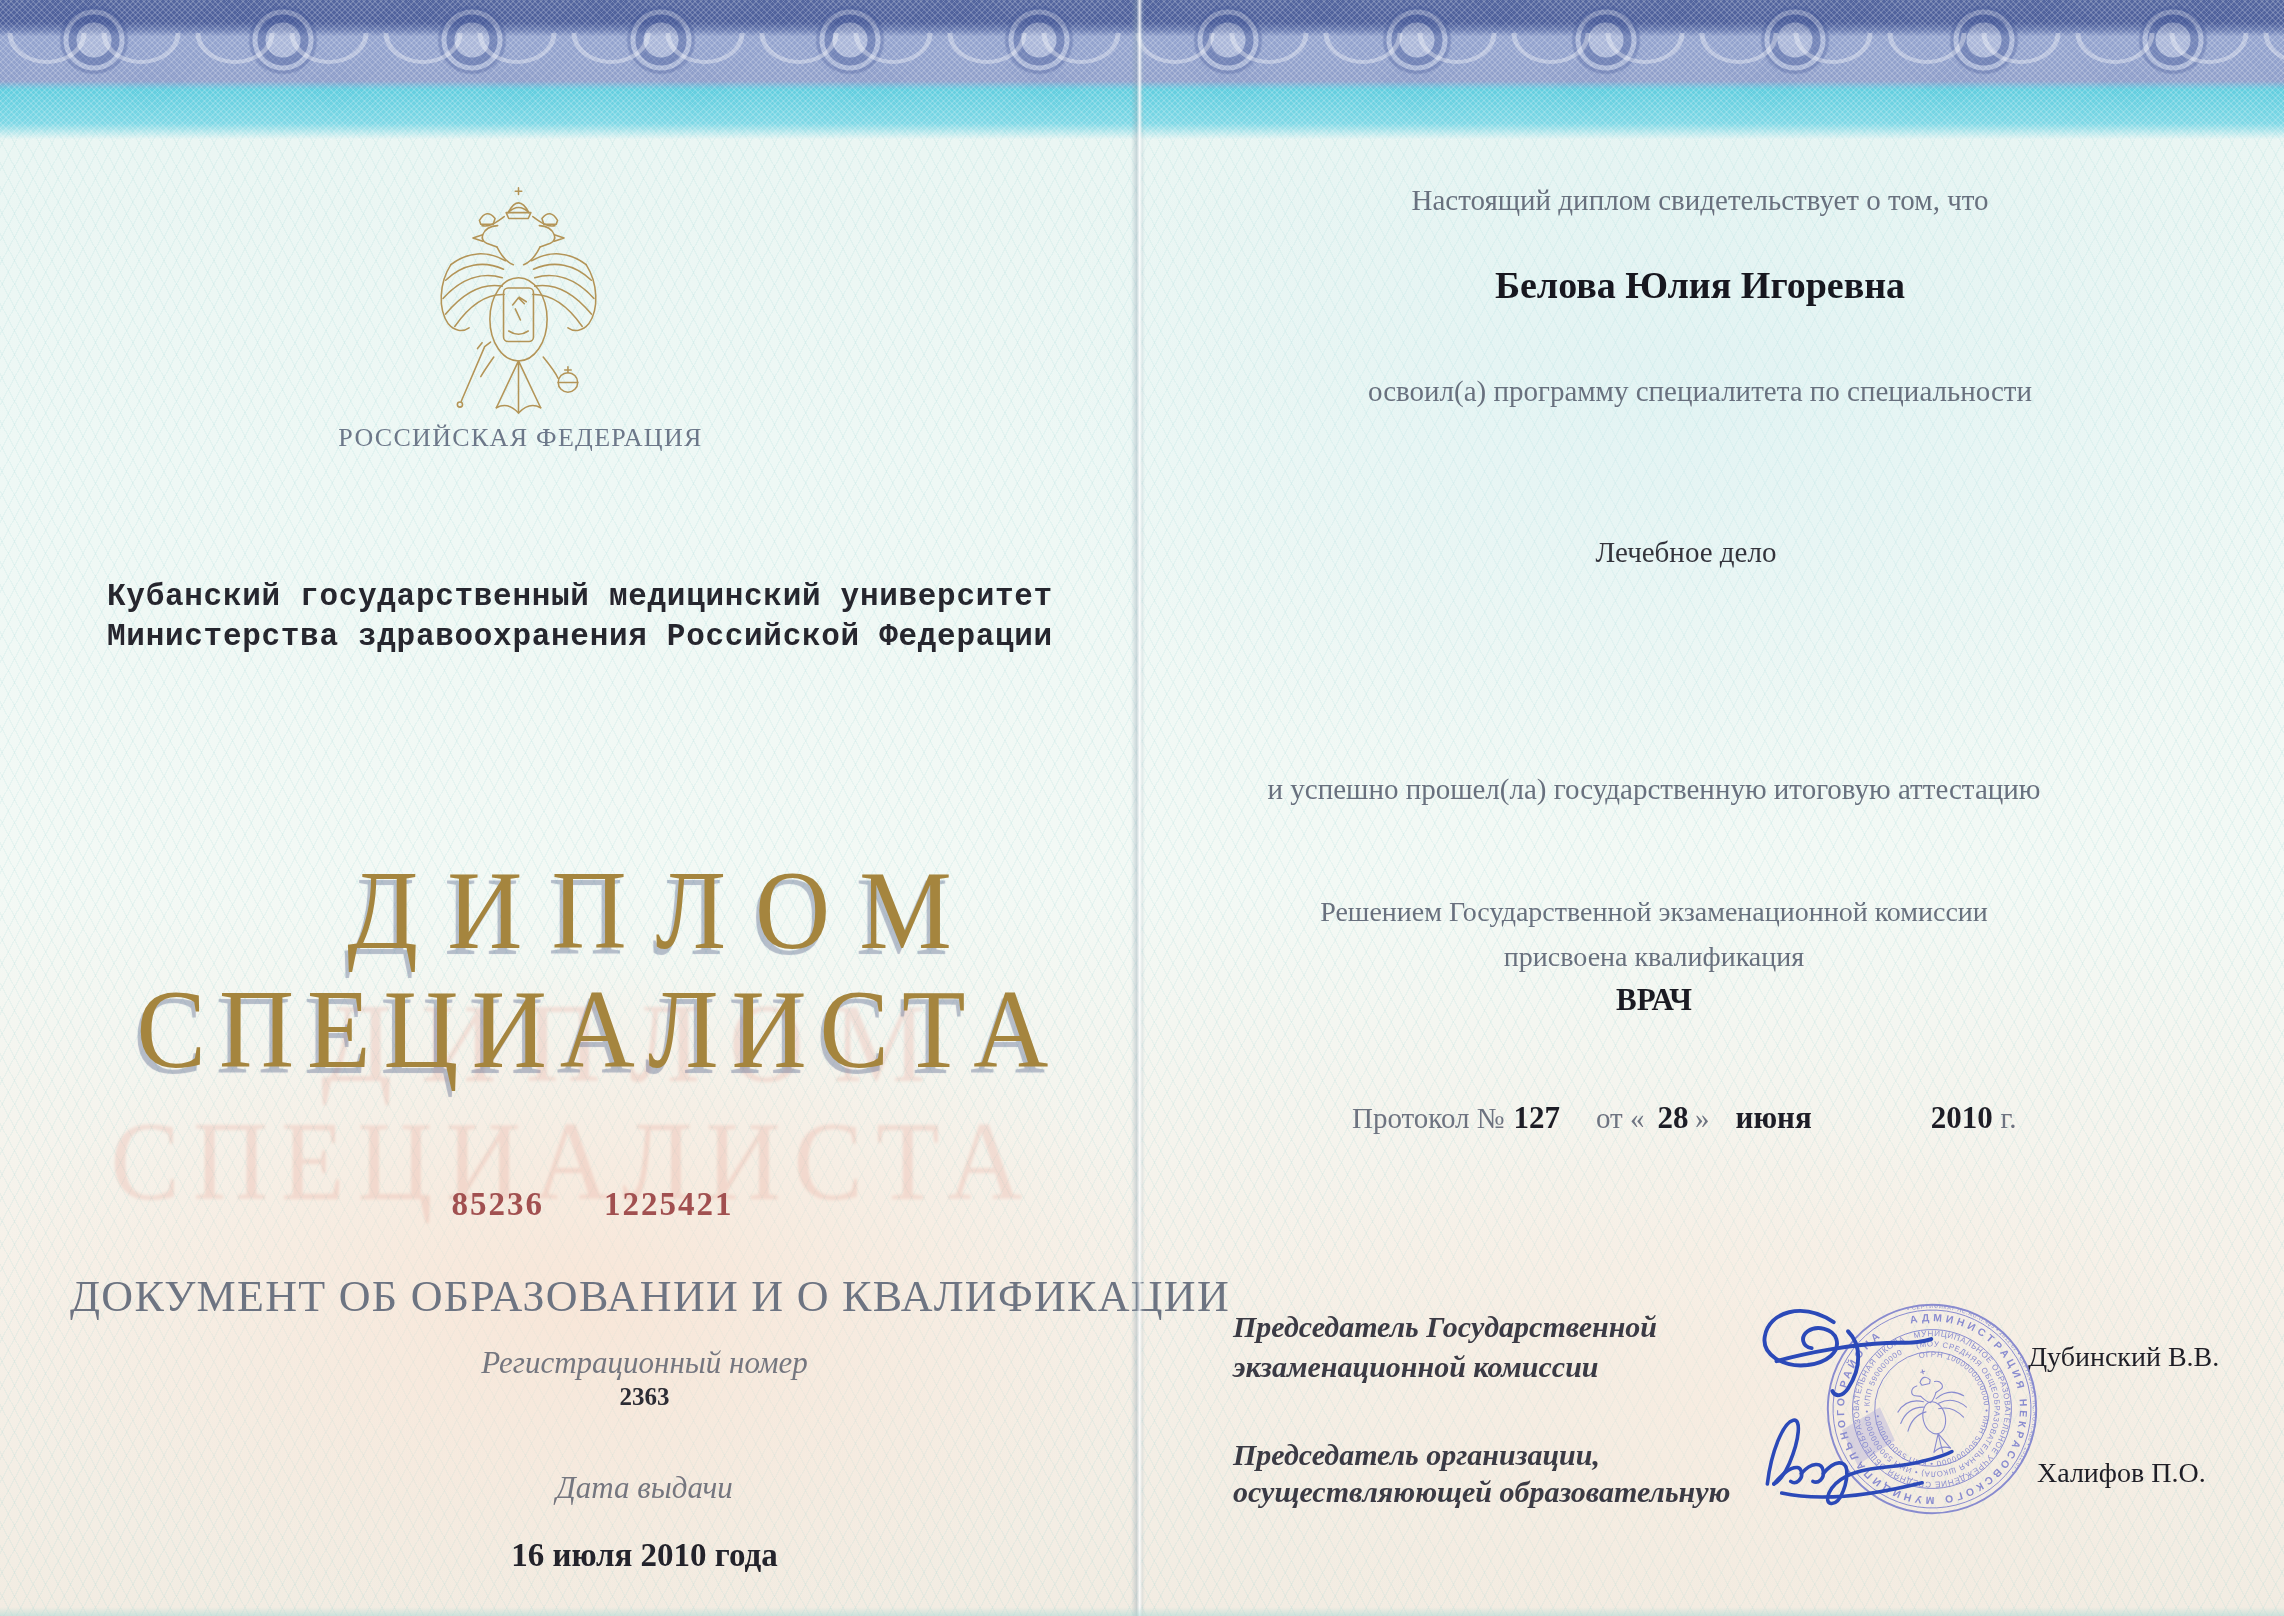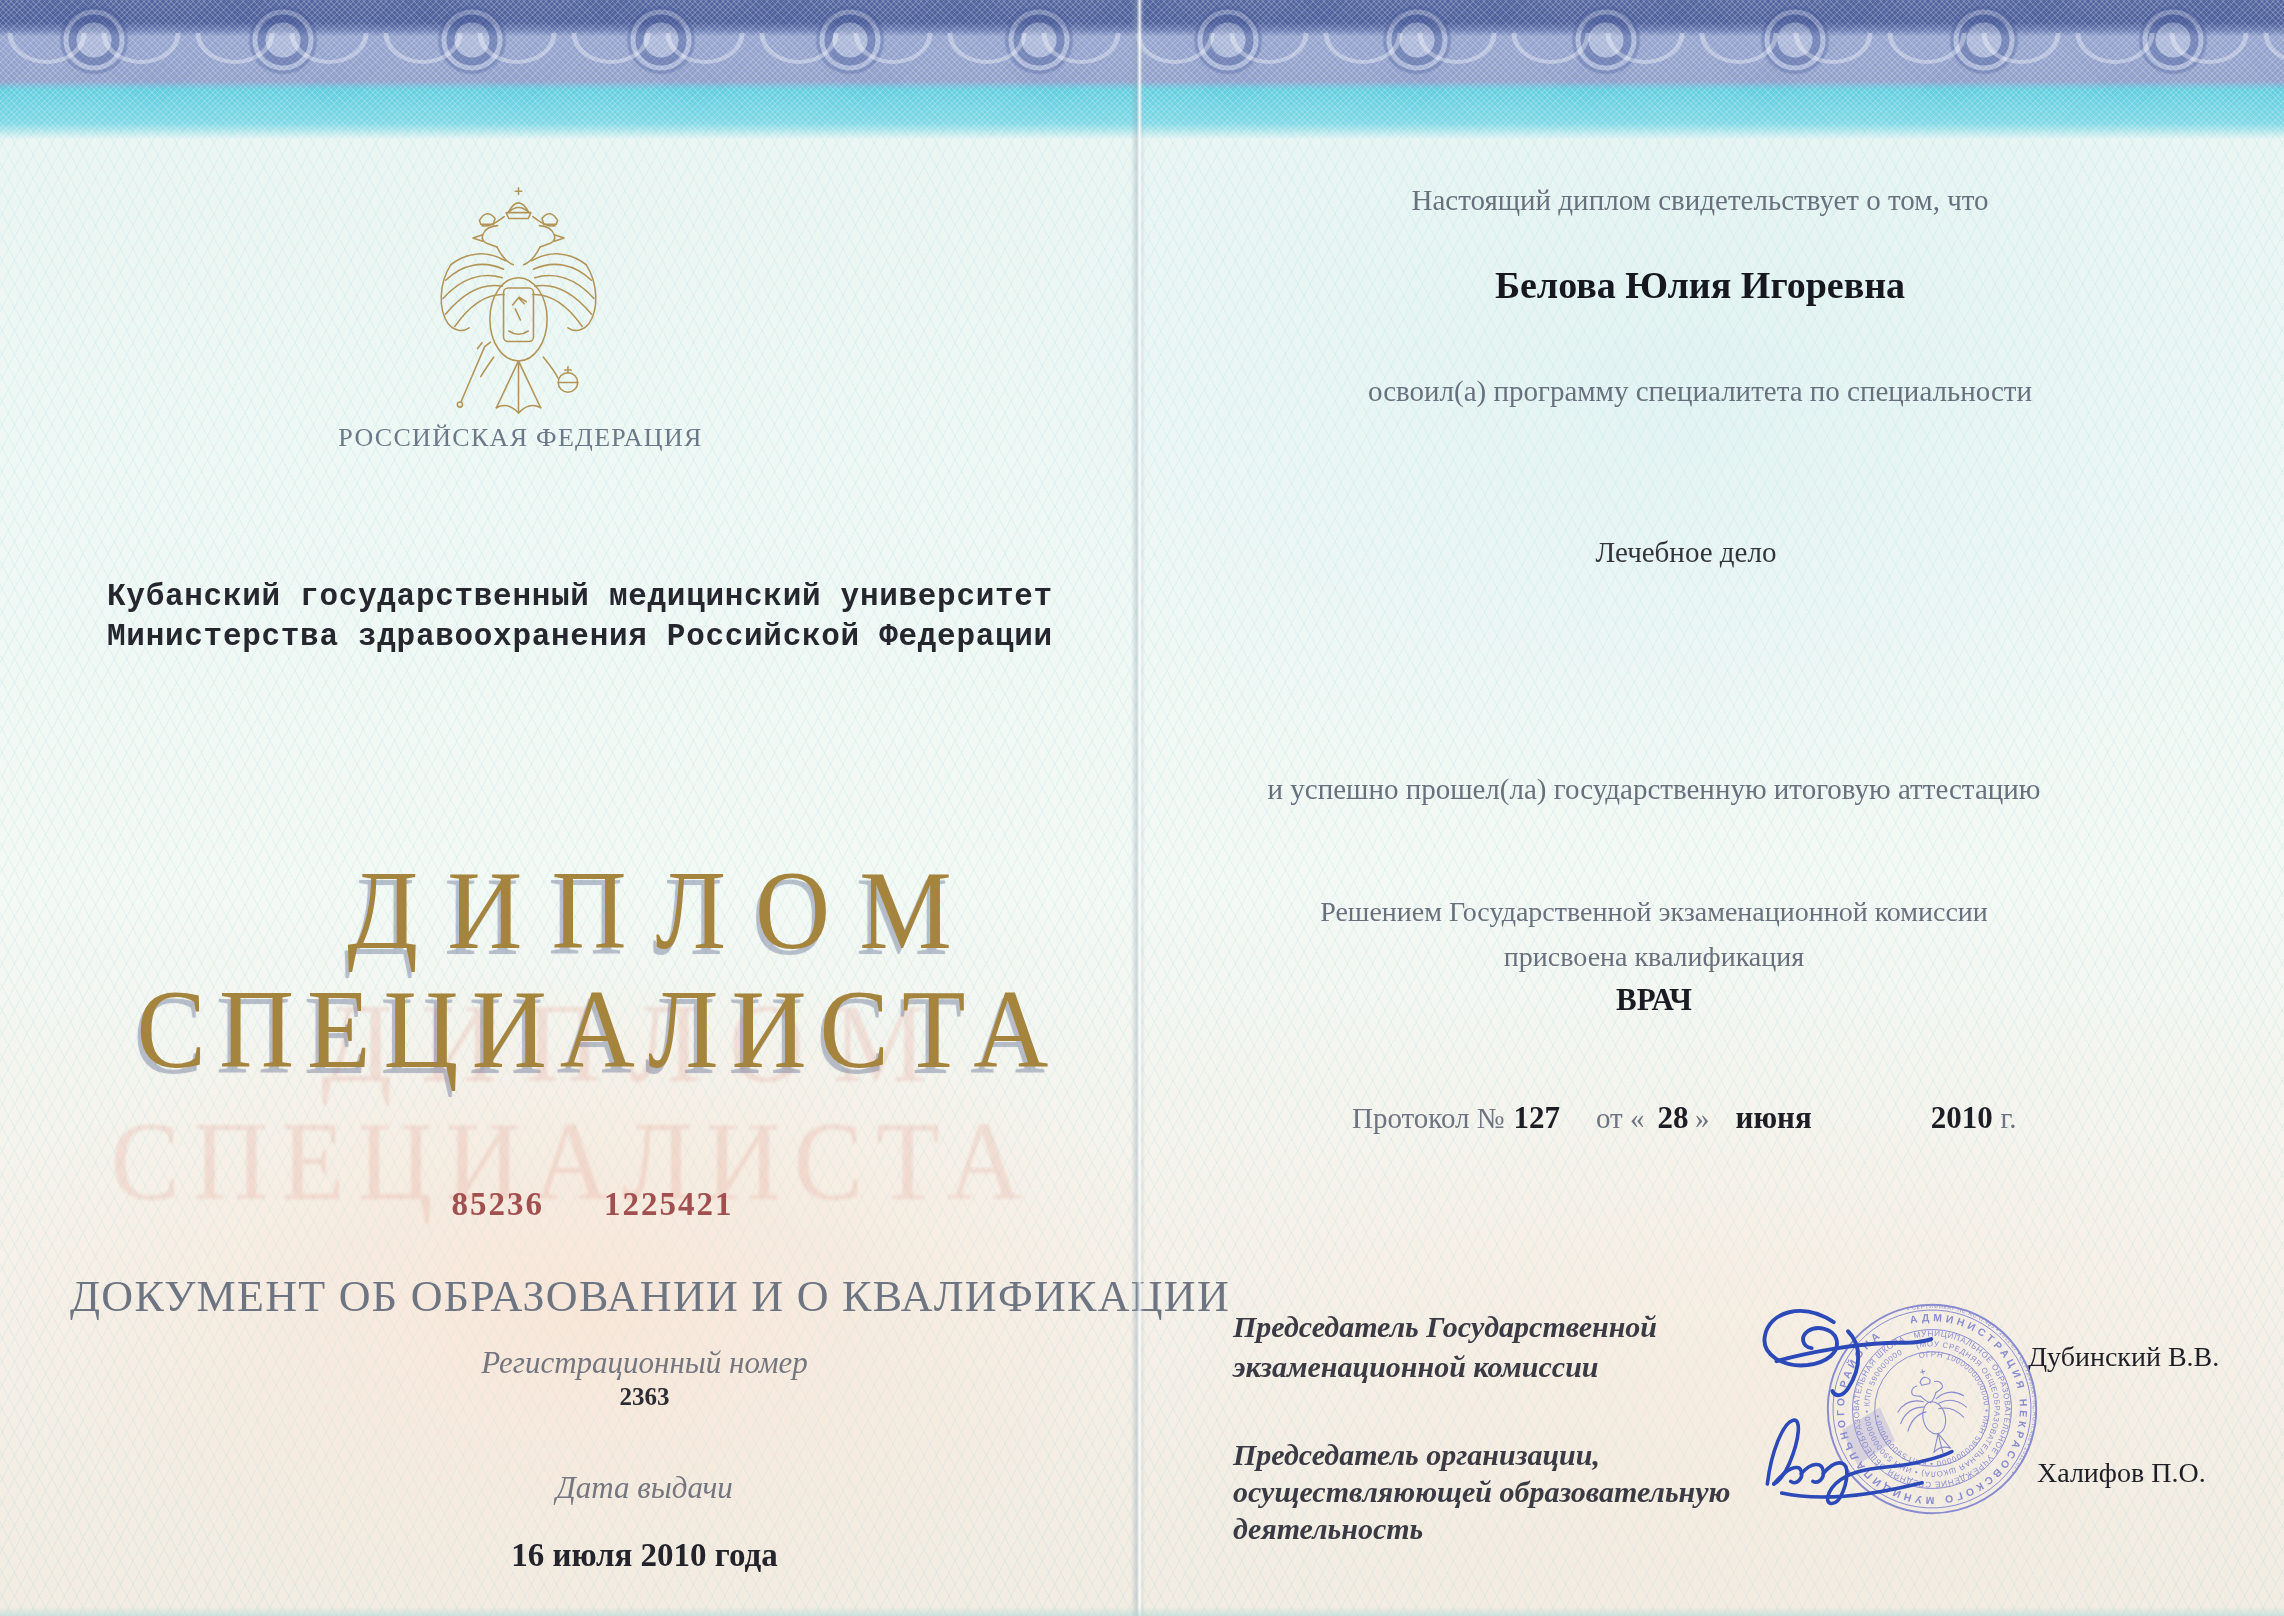--- a/index.html
+++ b/index.html
@@ -196,21 +196,20 @@
     </div>
 
     <div class="t official chairman-lines" style="left:1233px;top:1307px;text-align:left">
       <div>Председатель Государственной</div>
       <div>экзаменационной комиссии</div>
     </div>
 
     <div class="t official head-lines" style="left:1233px;top:1436px;text-align:left">
       <div>Председатель организации,</div>
       <div>осуществляюющей образовательную</div>
-      <div>деятельность</div>
     </div>
 
     <div class="t sign-name" style="left:2028px;top:1341px">Дубинский В.В.</div>
     <div class="t sign-name" style="left:2037px;top:1457px">Халифов П.О.</div>
 
     <div class="stamp-wrap">
       <svg width="224" height="224" viewBox="0 0 344 344">
         <defs>
           <path id="rFine" d="M172 17 a155 155 0 1 1 -0.1 0"></path>
           <path id="rA" d="M172 37 a135 135 0 1 1 -0.1 0"></path>

